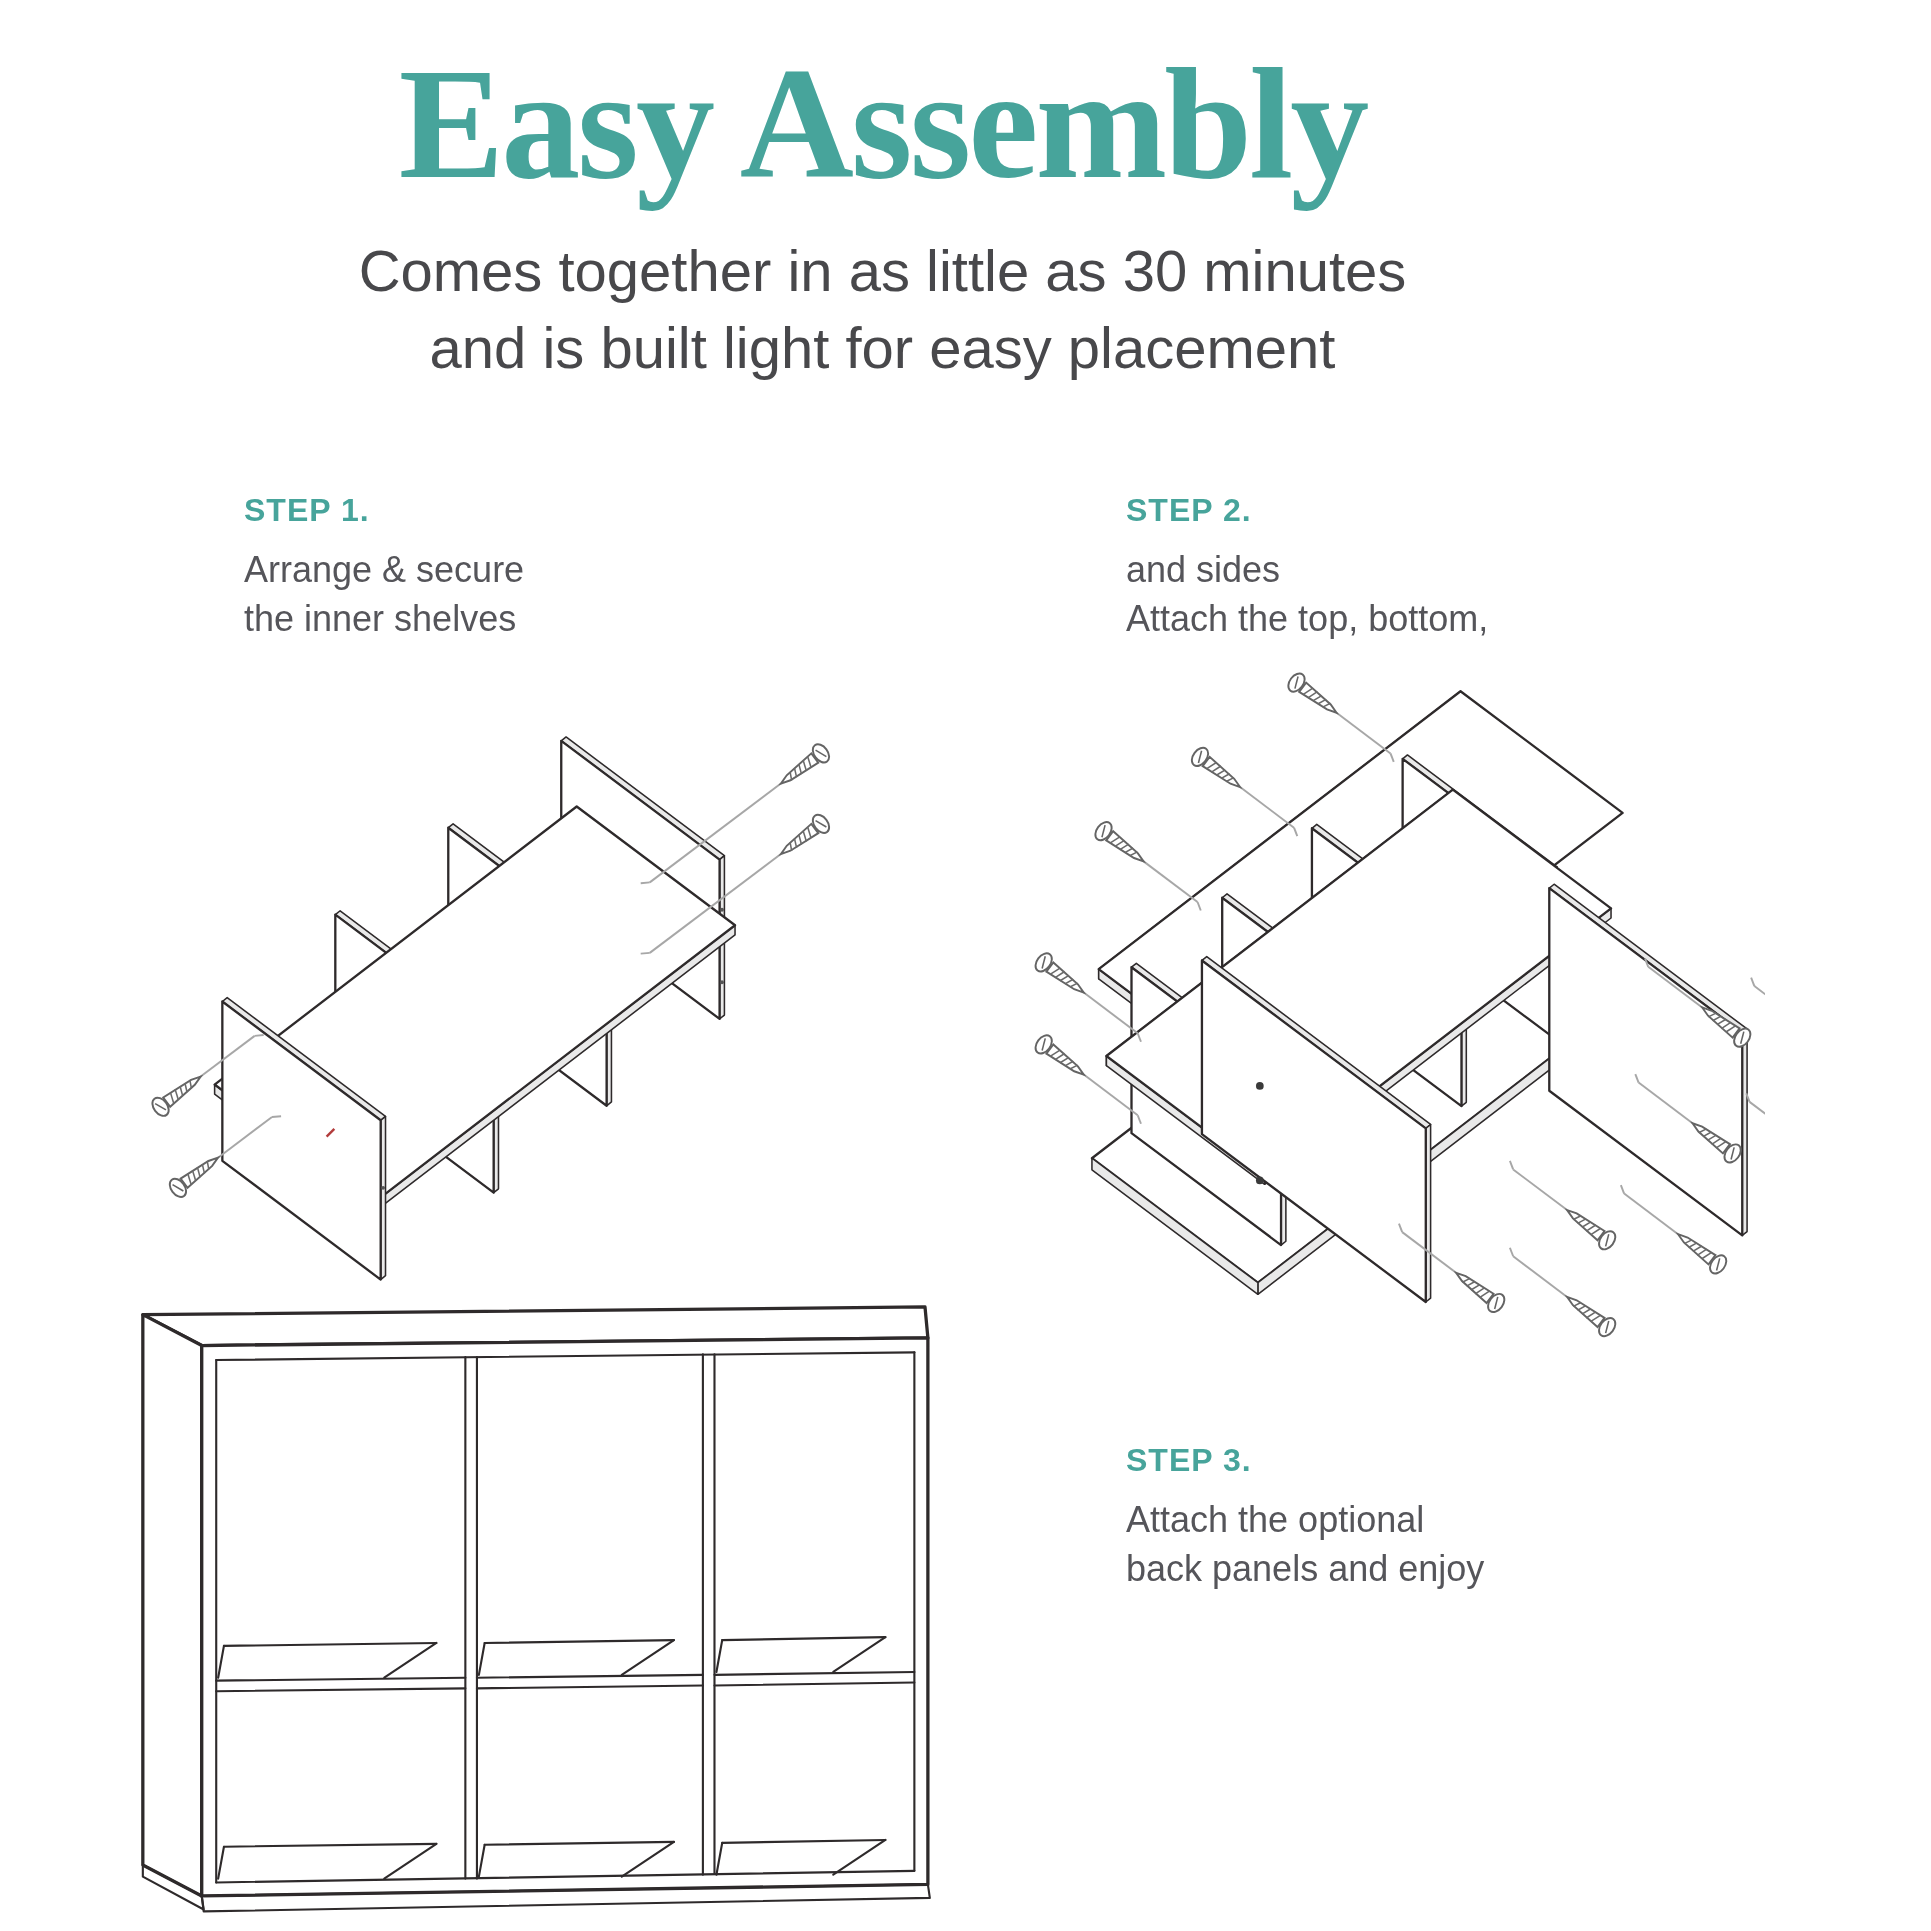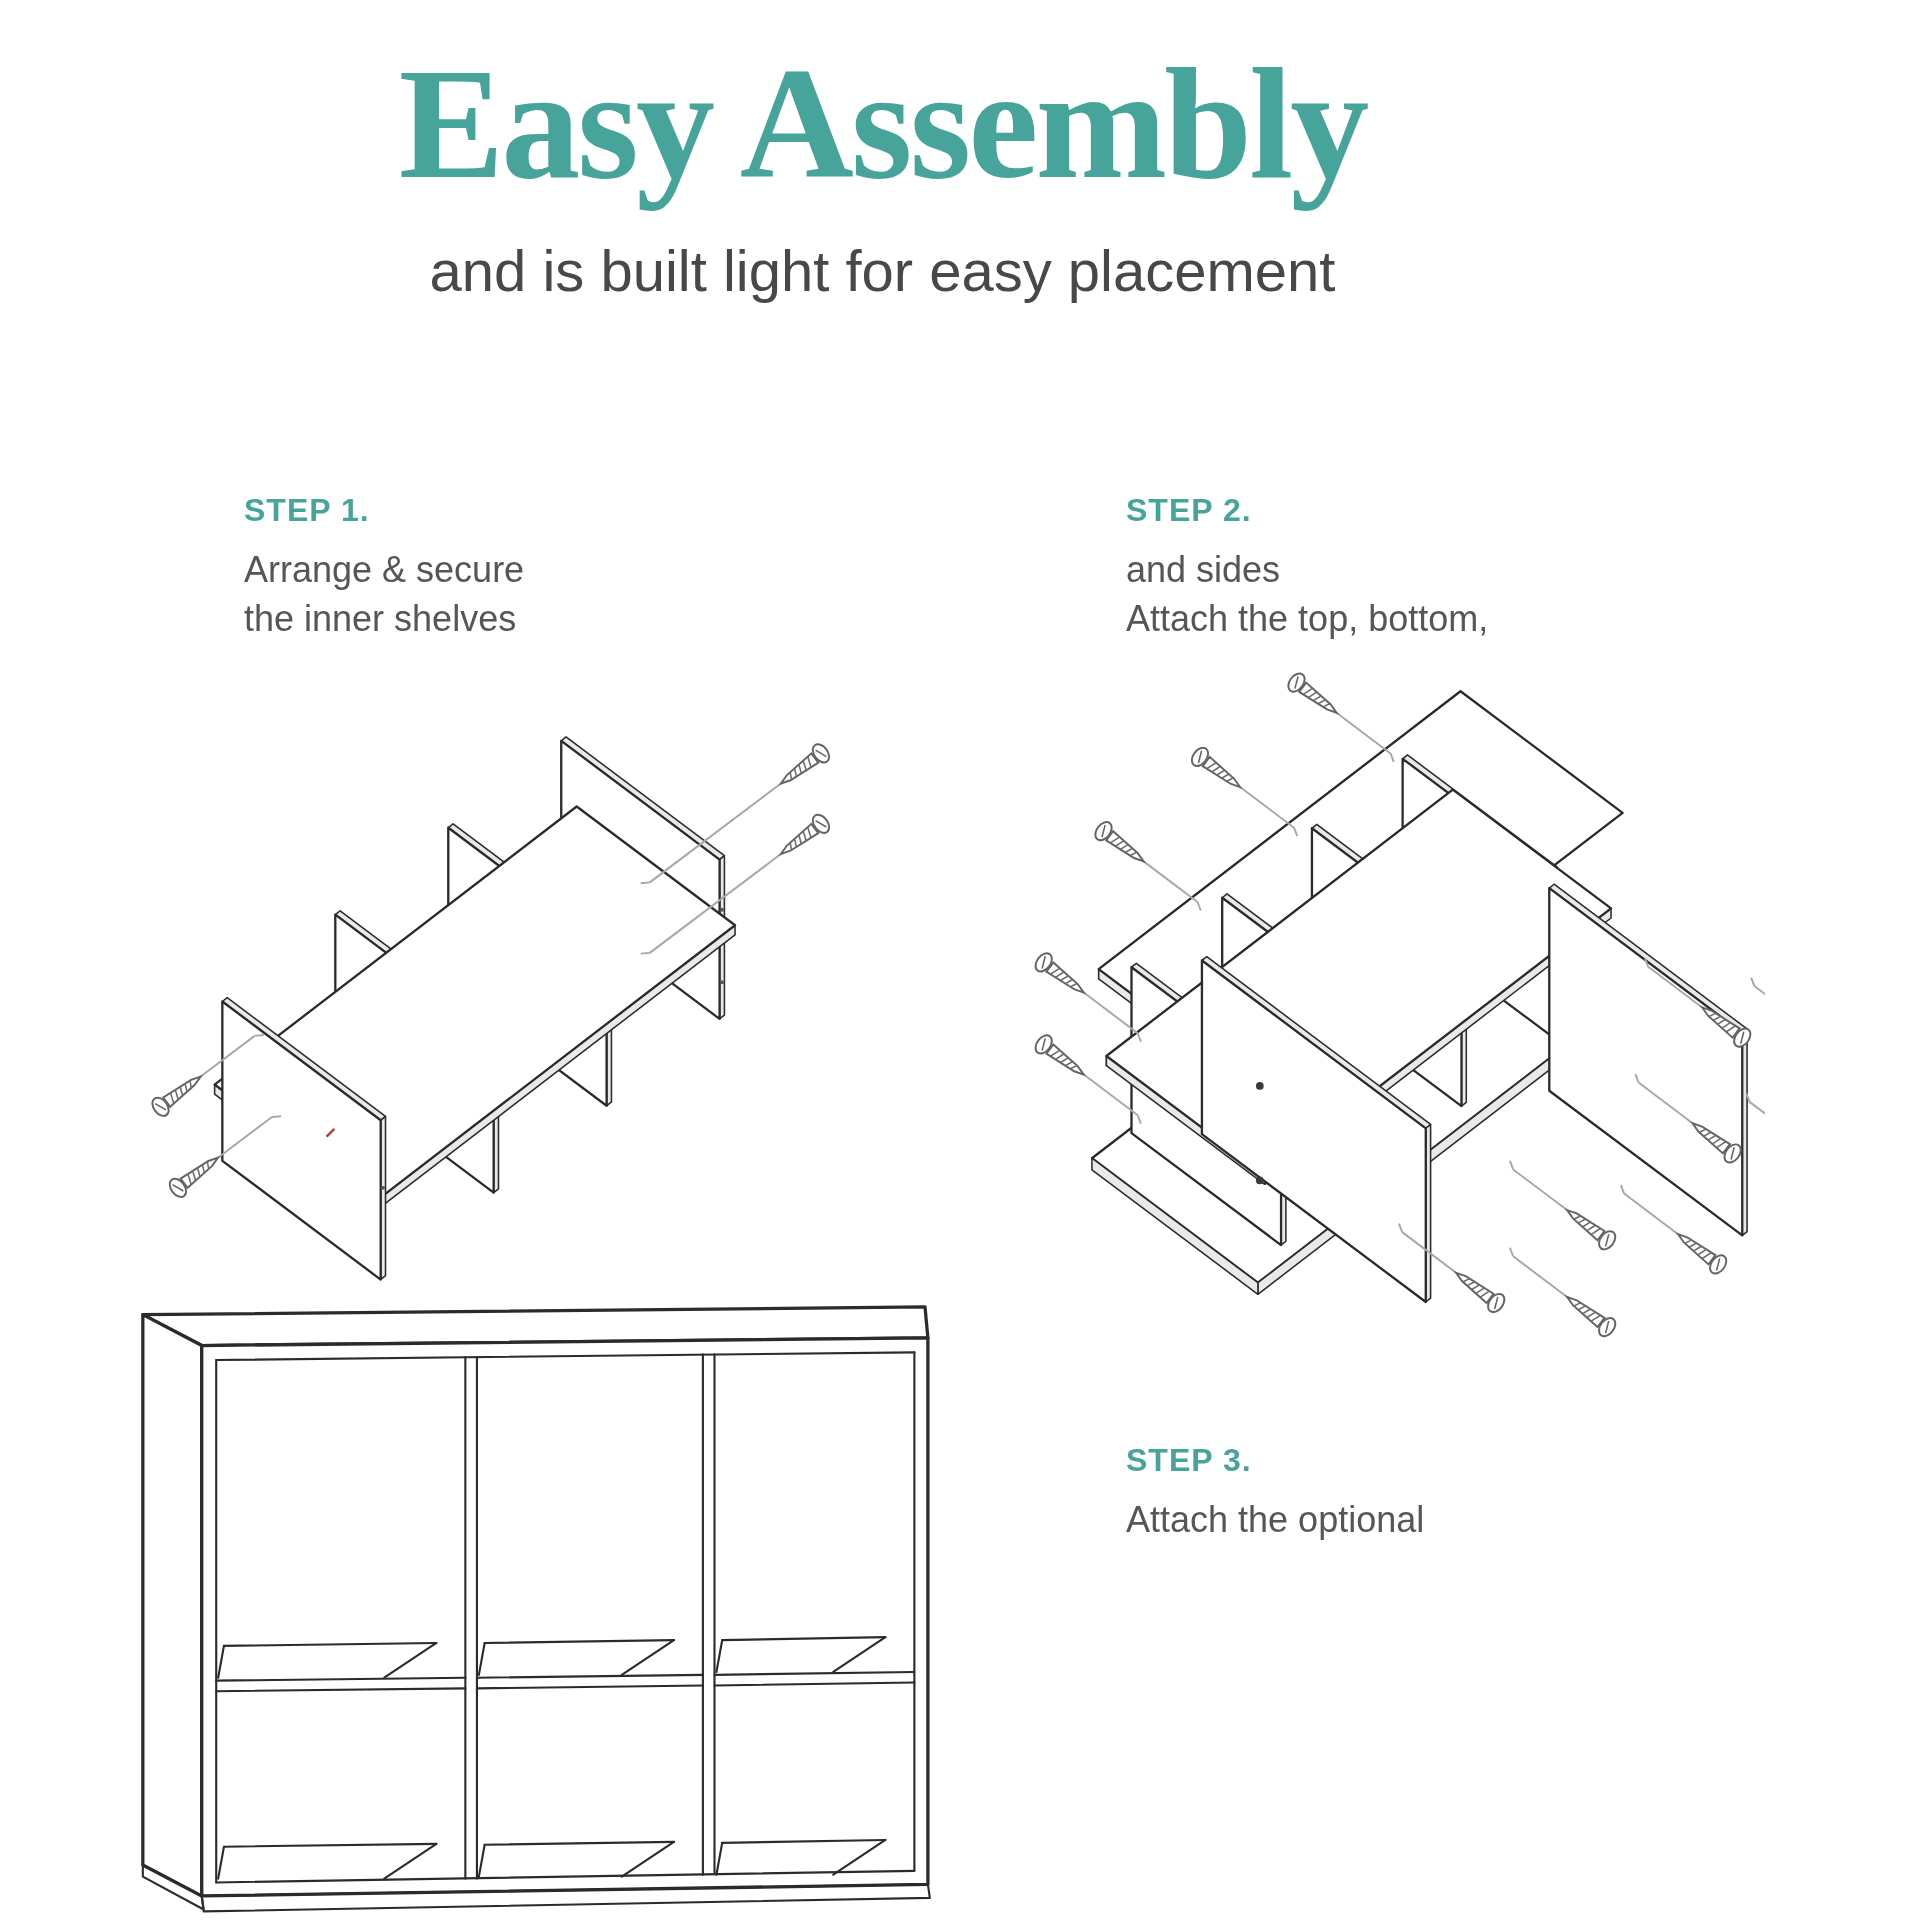--- a/index.html
+++ b/index.html
@@ -19,20 +19,21 @@
   .edge{fill:#e9e9e9;stroke:#2e2a2b;stroke-width:1.6;stroke-linejoin:round;}
   .heavy{fill:#ffffff;stroke:#2e2a2b;stroke-width:3.4;stroke-linejoin:round;}
 </style>
 </head>
 <body>
 
 <div id="canvas">
 
   <div class="title" style="color:#47a49b;">Easy Assembly</div>
   <div class="subtitle" style="color:#48484b;">
+    <div>Comes together in as little as 30 minutes</div>
     <div>and is built light for easy placement</div>
   </div>
 
   <div class="step" style="left:244px;top:492px;">
     <div class="step-label" style="color:#47a49b;">STEP 1.</div>
     <div class="step-desc" style="color:#55555a;">
       <div>Arrange &amp; secure</div>
       <div>the inner shelves</div>
     </div>
   </div>
@@ -42,20 +43,21 @@
     <div class="step-desc" style="color:#55555a;">
       <div>and sides</div>
       <div>Attach the top, bottom,</div>
     </div>
   </div>
 
   <div class="step" style="left:1126px;top:1442px;">
     <div class="step-label" style="color:#47a49b;">STEP 3.</div>
     <div class="step-desc" style="color:#55555a;">
       <div>Attach the optional</div>
+      <div>back panels and enjoy</div>
     </div>
   </div>
 
   <svg style="left:145px;top:736px;" width="734" height="560" viewBox="0 0 760 580">
     <defs>
       <g id="screw-s">
         <line x1="-52" y1="0" x2="-122" y2="0" stroke="#a7a7a7" stroke-width="2"></line>
         <line x1="-122" y1="0" x2="-130" y2="-5" stroke="#a7a7a7" stroke-width="2"></line>
         <polygon points="-8,-6 -42,-3.2 -52,0 -42,3.2 -8,6" fill="#fff" stroke="#646464" stroke-width="2"></polygon>
         <line x1="-13" y1="-5.5" x2="-17" y2="5.5" stroke="#6a6a6a" stroke-width="1.6"></line>

